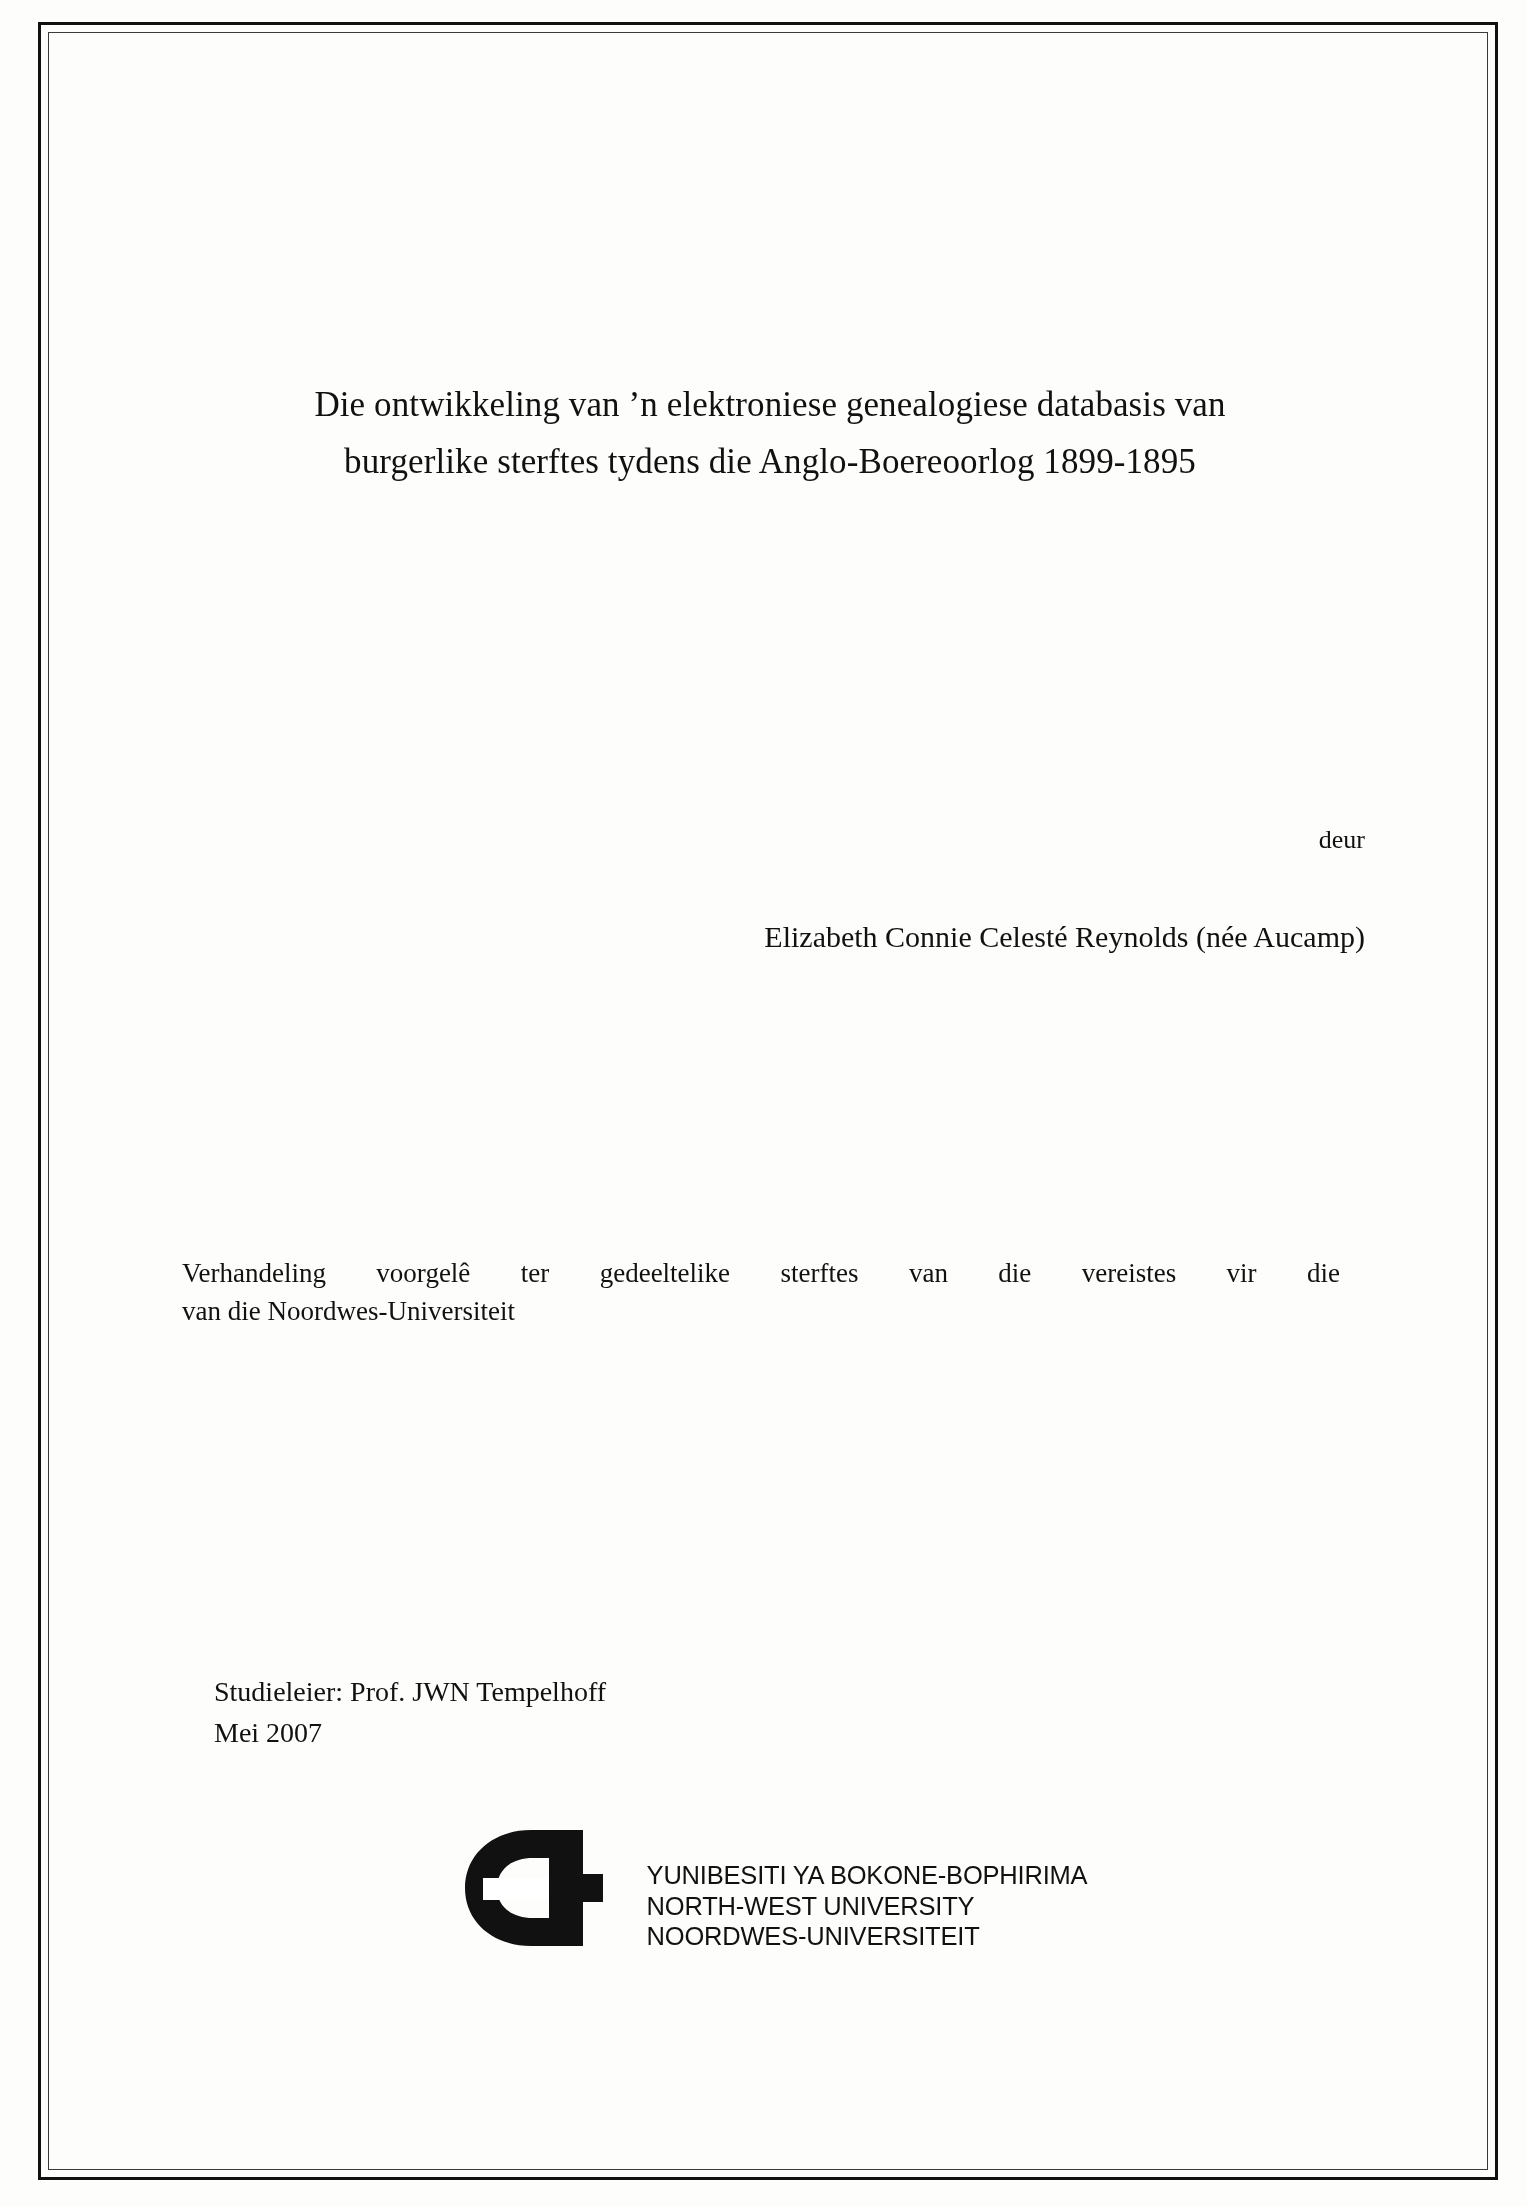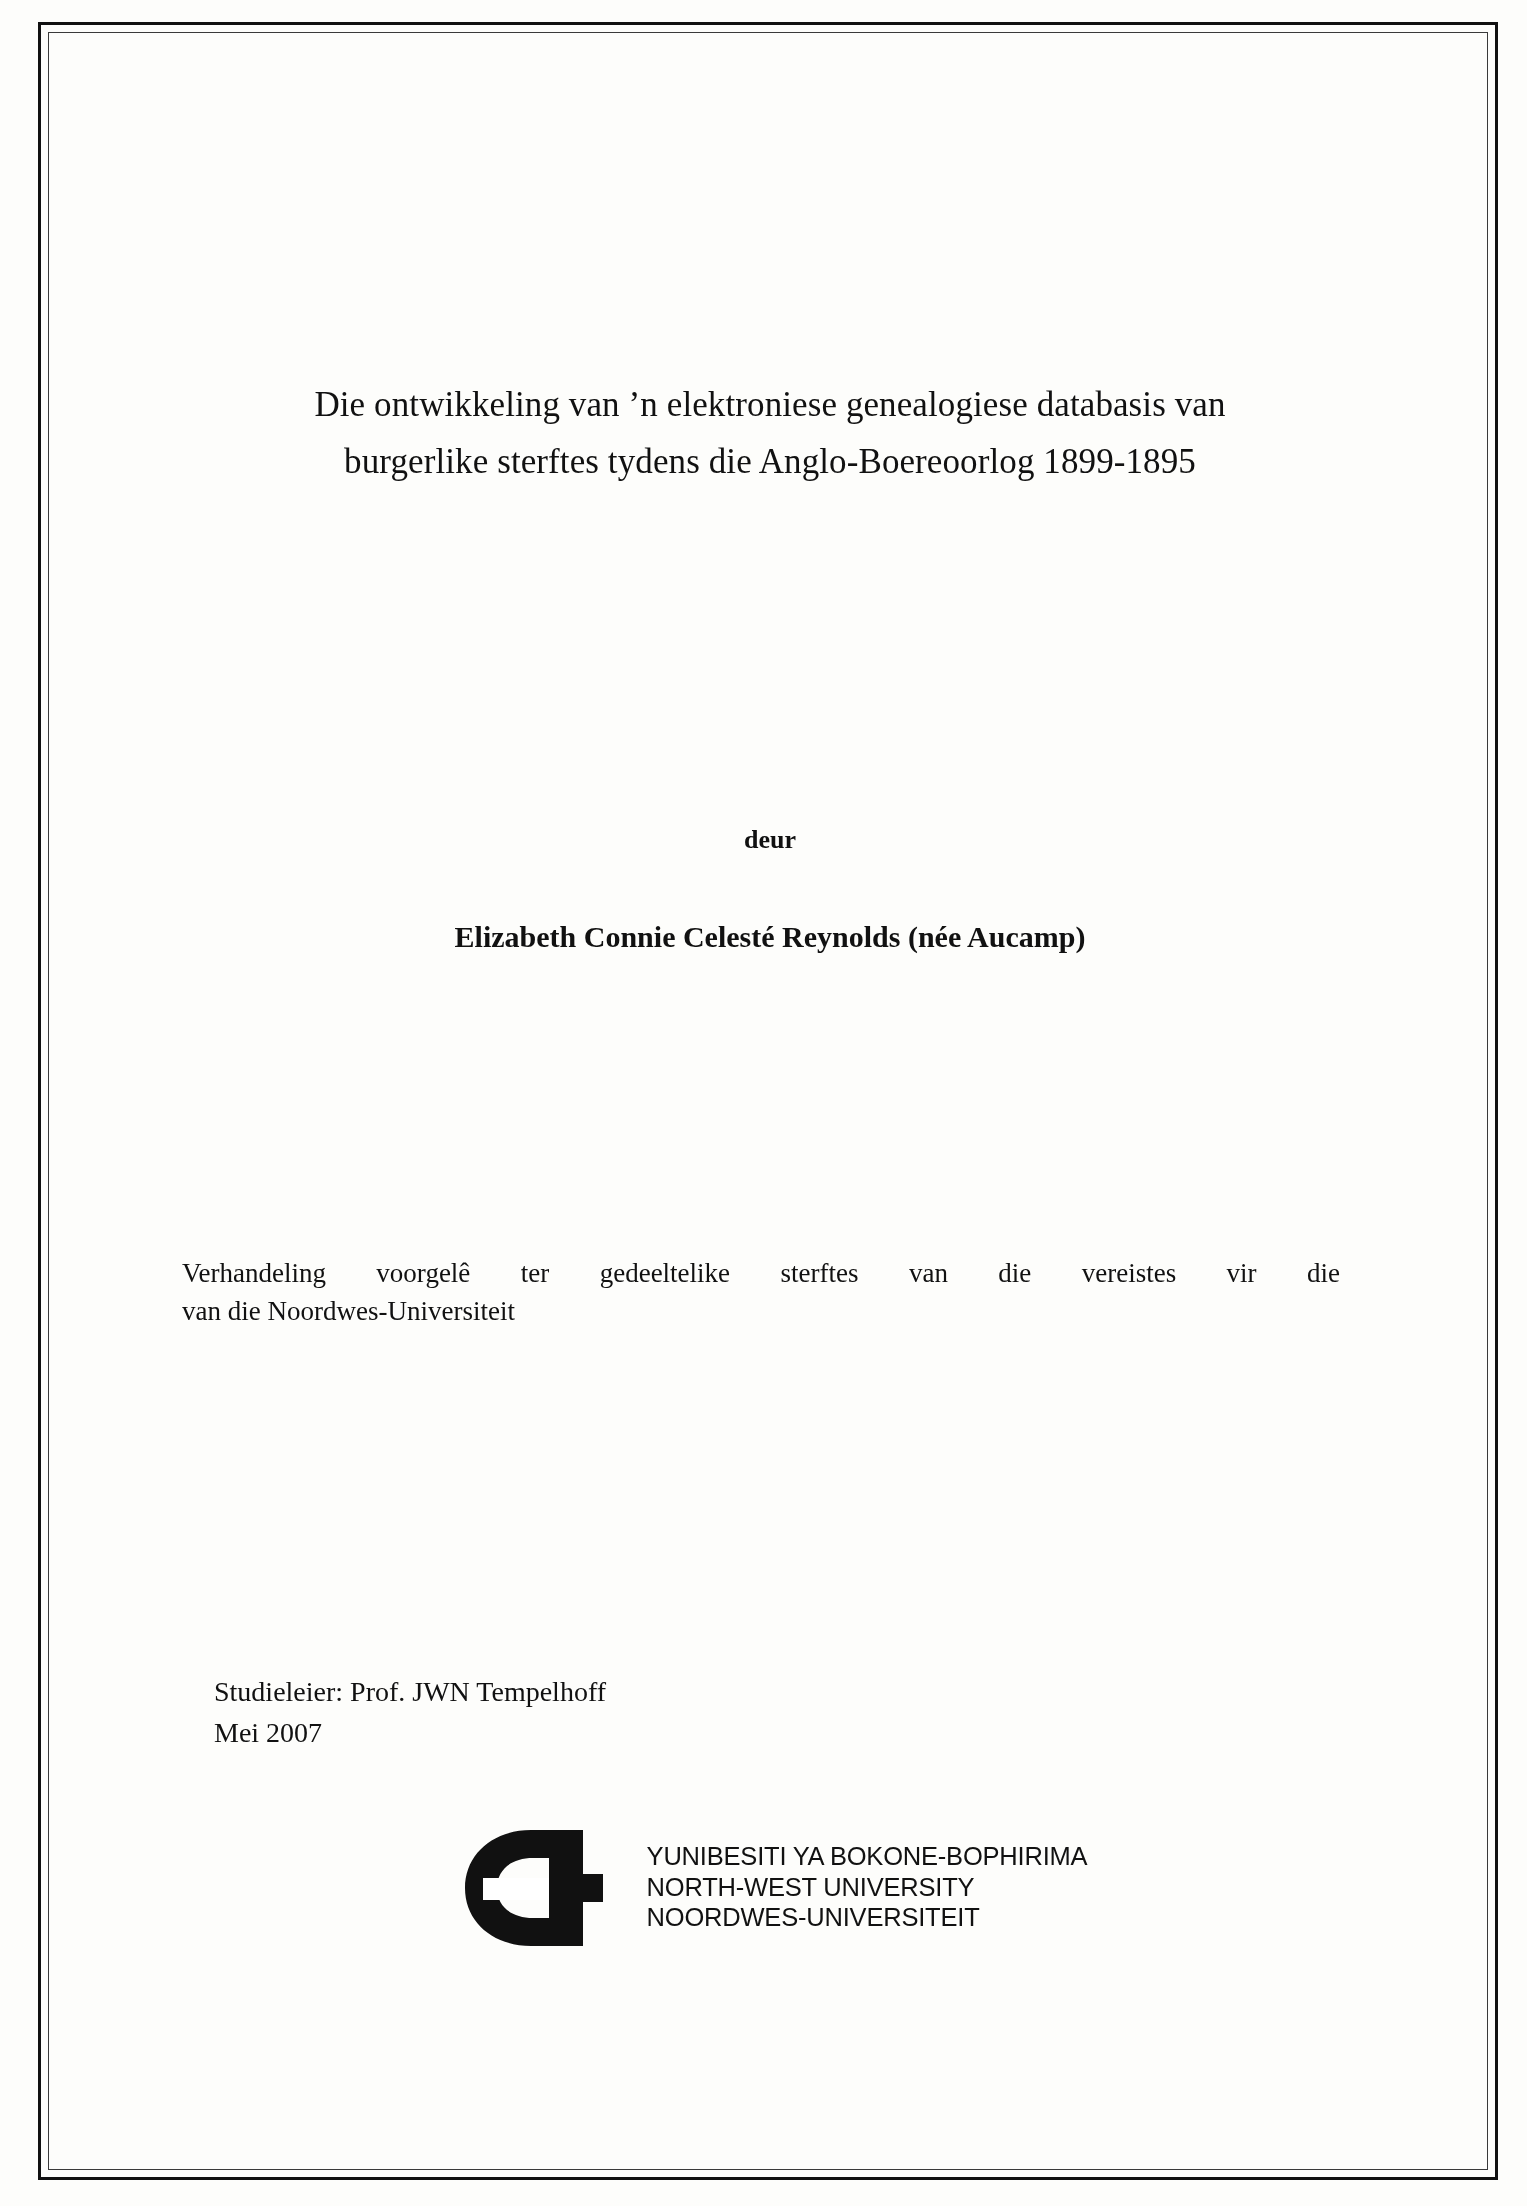--- a/index.html
+++ b/index.html
@@ -66,22 +66,21 @@
     font-size: 35px;
     line-height: 1.62;
     letter-spacing: 0.1px;
   }
 
   .author-block {
     position: absolute;
     top: 790px;
     left: 0;
     width: 1190px;
-    text-align: center;
-    font-weight: bold;
+    text-align: right;
   }
   .byword {
     font-size: 26px;
     line-height: 1.4;
   }
   .author-name {
     margin-top: 58px;
     font-size: 30px;
     line-height: 1.4;
   }
@@ -116,21 +115,21 @@
     margin-left: 32px;
   }
 
   .logo-block {
     position: absolute;
     top: 1790px;
     left: 0;
     width: 1190px;
     display: flex;
     justify-content: center;
-    align-items: center;
+    align-items: flex-end;
   }
   .logo-mark {
     position: relative;
     width: 190px;
     height: 132px;
     flex: 0 0 auto;
     margin-right: 4px;
   }
   .logo-mark svg {
     display: block;

